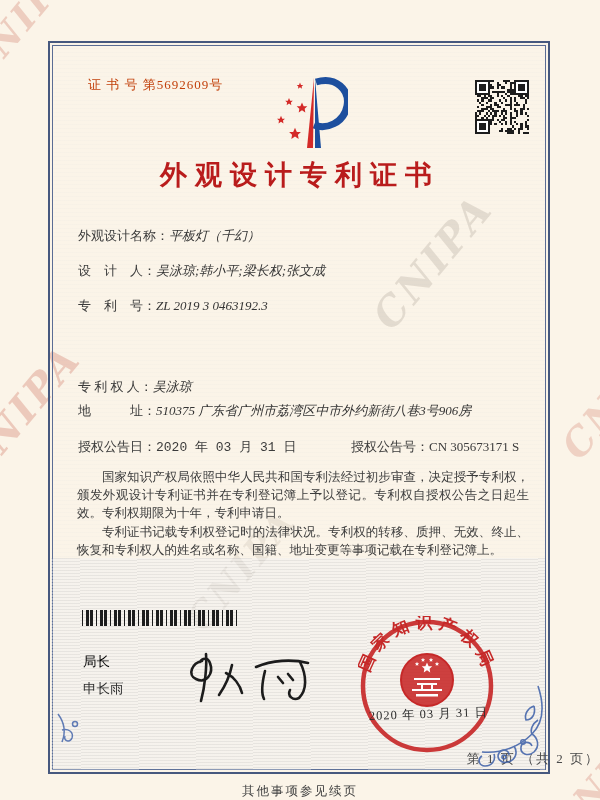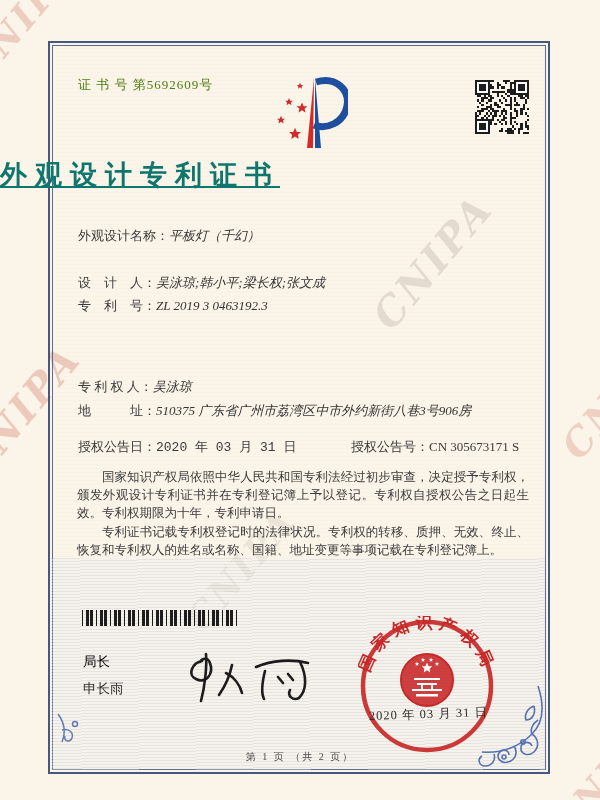--- a/index.html
+++ b/index.html
@@ -22,45 +22,45 @@
 
   
   .tex-bottom{position:absolute;left:51px;top:558px;width:494px;height:212px;z-index:2;
       background:repeating-linear-gradient(179deg, rgba(118,138,176,.15) 0 1px, rgba(236,239,246,.35) 1px 3px);}
   .tex-all{position:absolute;left:51px;top:44px;width:494px;height:514px;z-index:2;opacity:.45;
       background:repeating-linear-gradient(180deg, rgba(150,165,195,.07) 0 1px, transparent 1px 4px);}
 
   .content{position:absolute;inset:0;z-index:3;color:#3b3b3b;}
   .abs{position:absolute;}
 
-  .cert-no{left:78px;top:76px;font-size:13px;letter-spacing:1px;color:#4d7c0f;}
-  .title{left:0;top:157px;width:600px;font-size:27px;font-weight:bold;
-         letter-spacing:8px;color:#0f766e;text-decoration:underline;}
+  .cert-no{left:88px;top:76px;font-size:13px;letter-spacing:1px;color:#c2410c;}
+  .title{left:0;top:157px;width:600px;text-align:center;font-size:27px;font-weight:bold;
+         letter-spacing:8px;color:#b91c1c;}
 
   .row{left:78px;font-size:13px;white-space:nowrap;}
   .row .lab{color:#3b3b3b;}
   .row .val{color:#343434;font-style:italic;}
-  .r1{top:227px;} .r2{top:262px;margin-top:12px;} .r3{top:297px;} .r4{top:332px;} .r5{top:378px;} .r6{top:402px;}
+  .r1{top:227px;} .r2{top:262px;} .r3{top:297px;} .r4{top:332px;} .r5{top:378px;} .r6{top:402px;}
   .r7l{left:78px;top:438px;font-size:13px;white-space:nowrap;font-family:Liberation Mono, monospace;}
   .r7r{left:343px;top:438px;font-size:13px;white-space:nowrap;margin-left:8px;}
 
   .paras{left:77px;top:468px;width:452px;font-size:12.5px;line-height:18px;text-align:justify;color:#3d3d3d;}
   .paras p{margin:0 0 1px 0;text-indent:2em;}
 
   .barcode{left:82px;top:610px;width:160px;height:16px;}
 
   .signer-title{left:83px;top:653px;font-size:13.5px;color:#000000;font-family:"Liberation Sans",sans-serif;}
   .signer-name{left:83px;top:680px;font-size:13.5px;color:#2e2e2e;font-family:"Liberation Sans",sans-serif;}
   .signature{left:180px;top:650px;width:140px;height:54px;}
 
   .seal{left:358px;top:616px;width:138px;height:140px;z-index:4;opacity:.95;}
   .seal-date{left:356px;top:706px;width:145px;text-align:center;font-size:12.5px;color:#2f2f2f;
              transform:rotate(-2deg);z-index:5;letter-spacing:1px;}
 
-  .page-footer{left:0;top:750px;width:600px;text-align:center;font-size:10px;color:#4a4a4a;letter-spacing:2px;}
+  .page-footer{left:0;top:750px;width:600px;text-align:right;font-size:13px;color:#4a4a4a;letter-spacing:2px;}
   .bottom-note{left:0;top:783px;width:600px;text-align:center;font-size:12.5px;color:#3f3f3f;letter-spacing:2px;}
 
   .orn-br{left:474px;top:684px;width:74px;height:88px;z-index:3;}
   .orn-bl{left:54px;top:712px;width:28px;height:34px;z-index:3;}
 
   .logo{left:256px;top:74px;width:92px;height:78px;}
   .qr{left:475px;top:80px;width:54px;height:54px;}
 </style>
 </head>
 <body>
@@ -417,14 +417,15 @@
       <circle cx="49" cy="58" r="2.2"></circle>
       <circle cx="30" cy="73" r="2"></circle>
     </svg>
     <svg class="abs orn-bl" viewBox="0 0 28 34" fill="none" stroke="#3c5fa8" stroke-width="1.5" opacity=".8">
       <path d="M4,2 C10,10 12,20 8,30"></path>
       <path d="M8,18 C14,16 20,20 18,26 C16,31 9,29 11,24"></path>
       <circle cx="21" cy="12" r="2.5"></circle>
     </svg>
 
     <div class="abs page-footer">第 1 页 （共 2 页）</div>
+    <div class="abs bottom-note">其他事项参见续页</div>
   </div>
 </div>
 
 </body></html>

